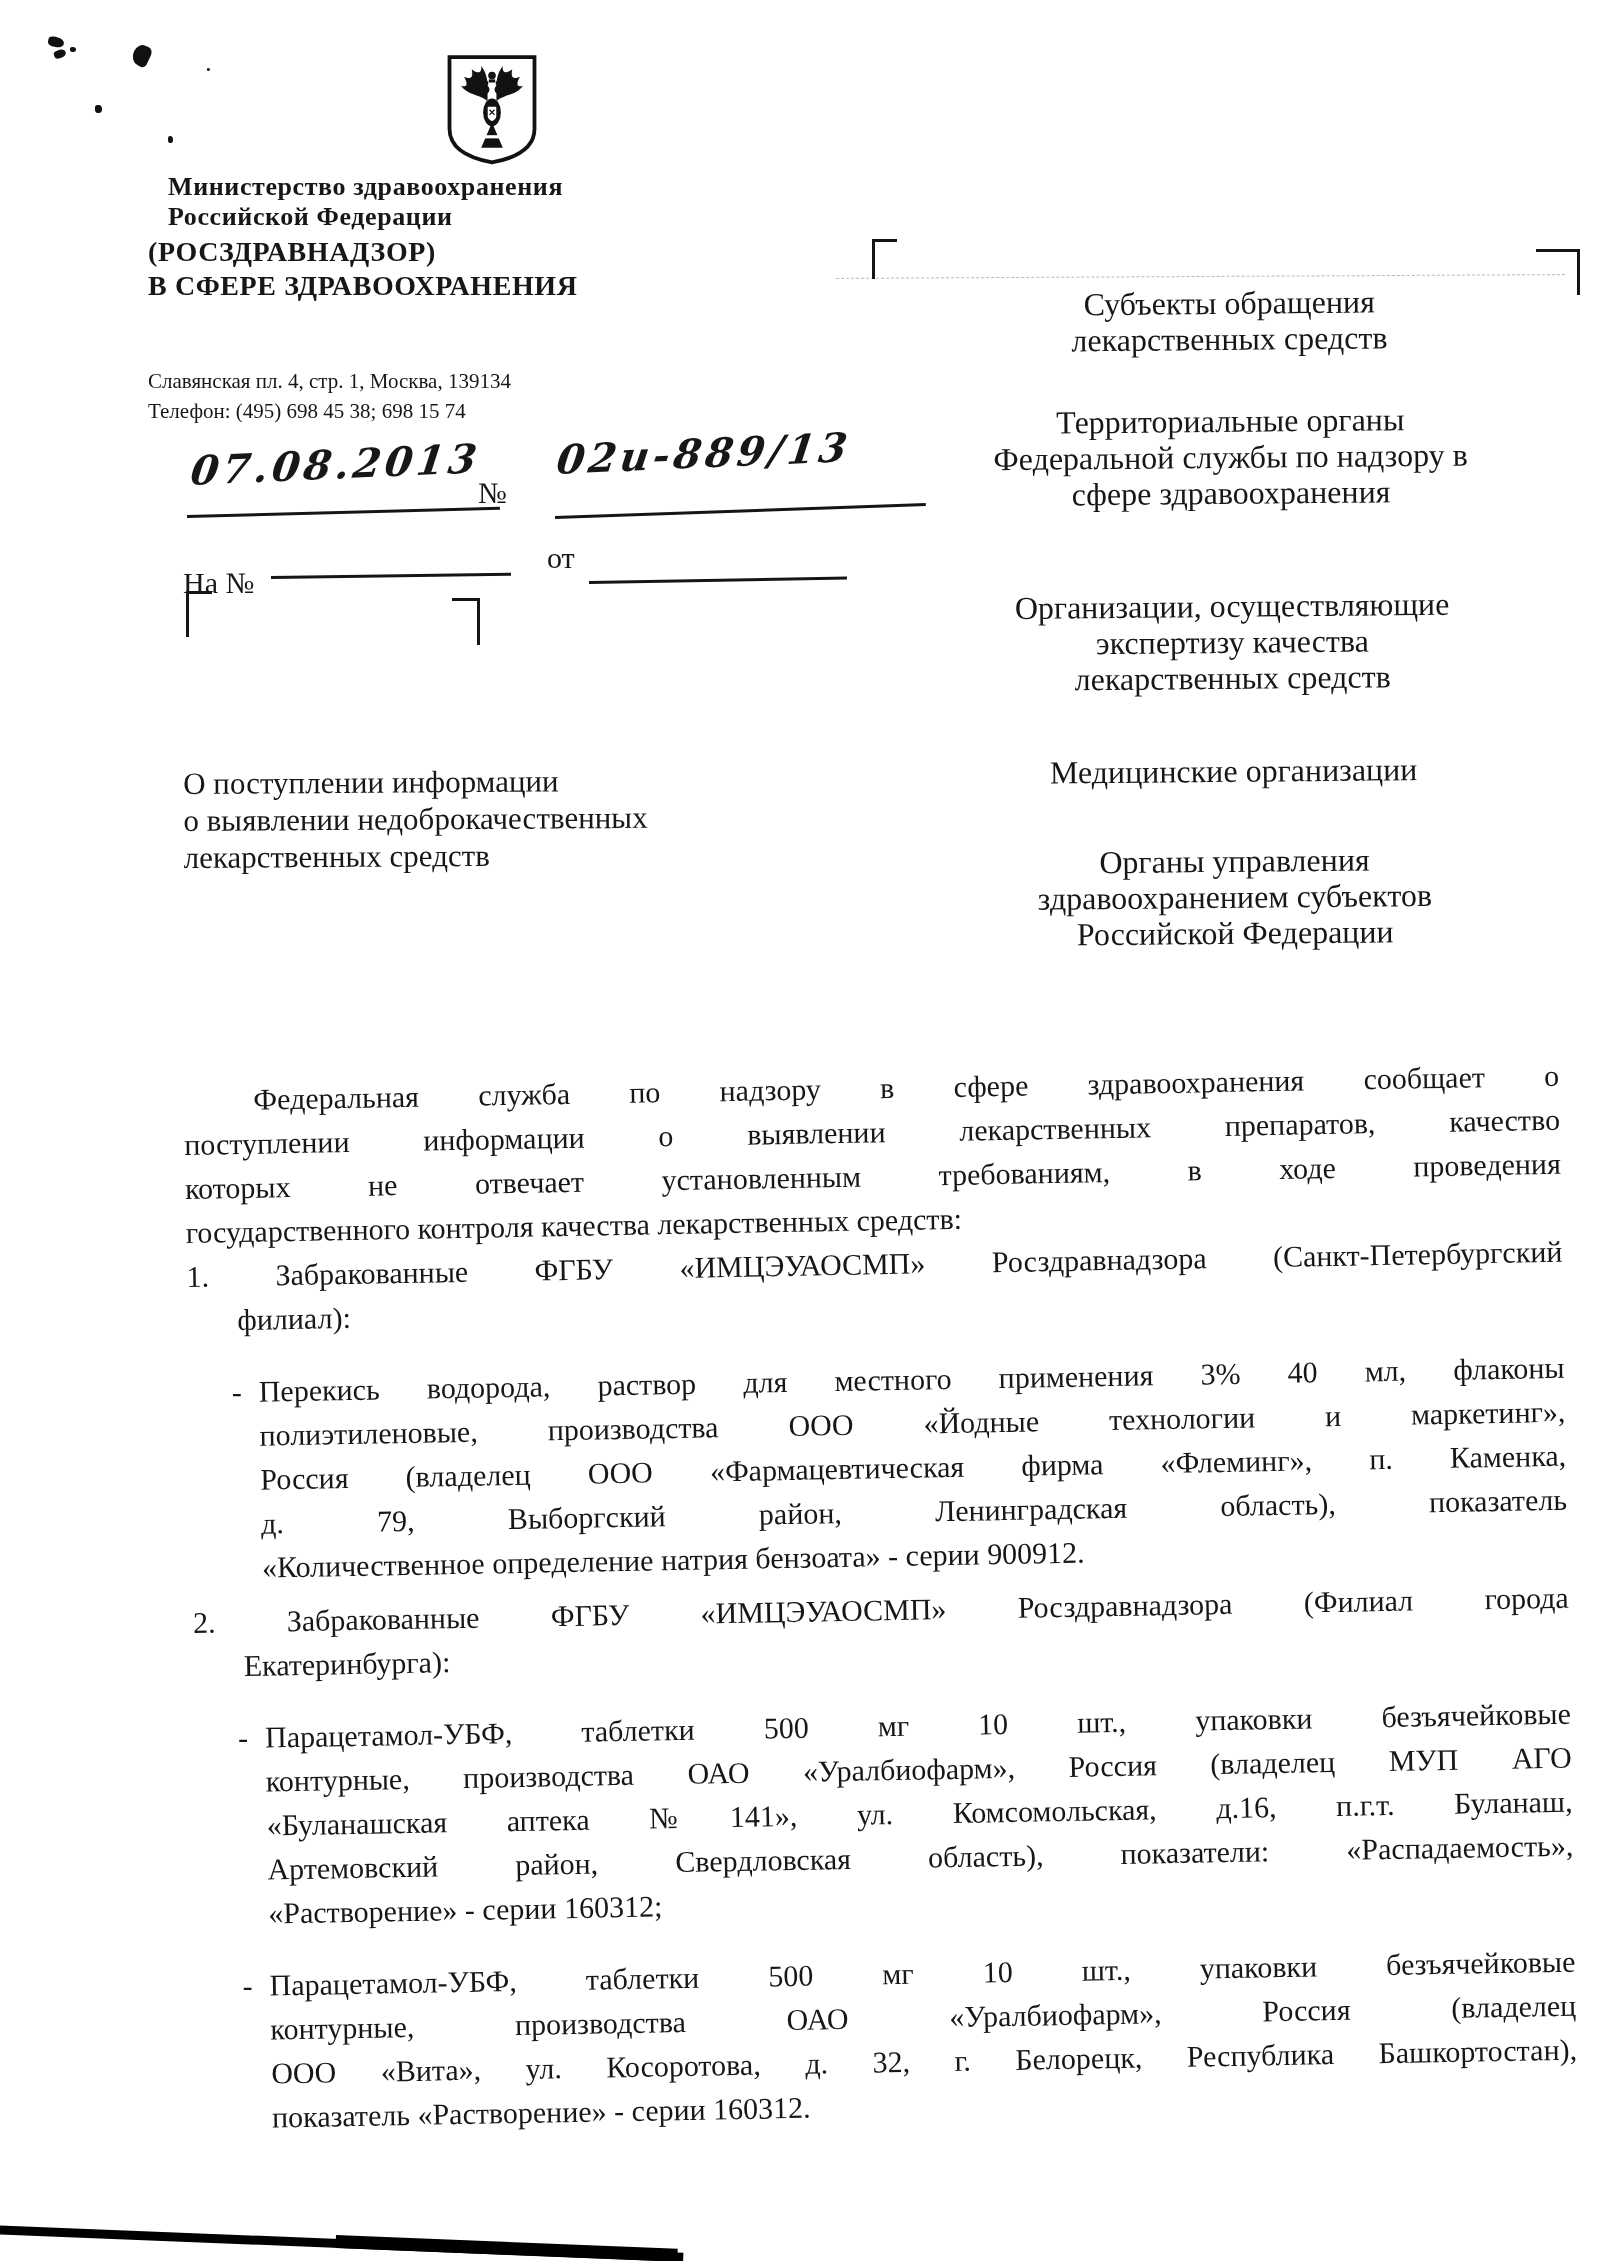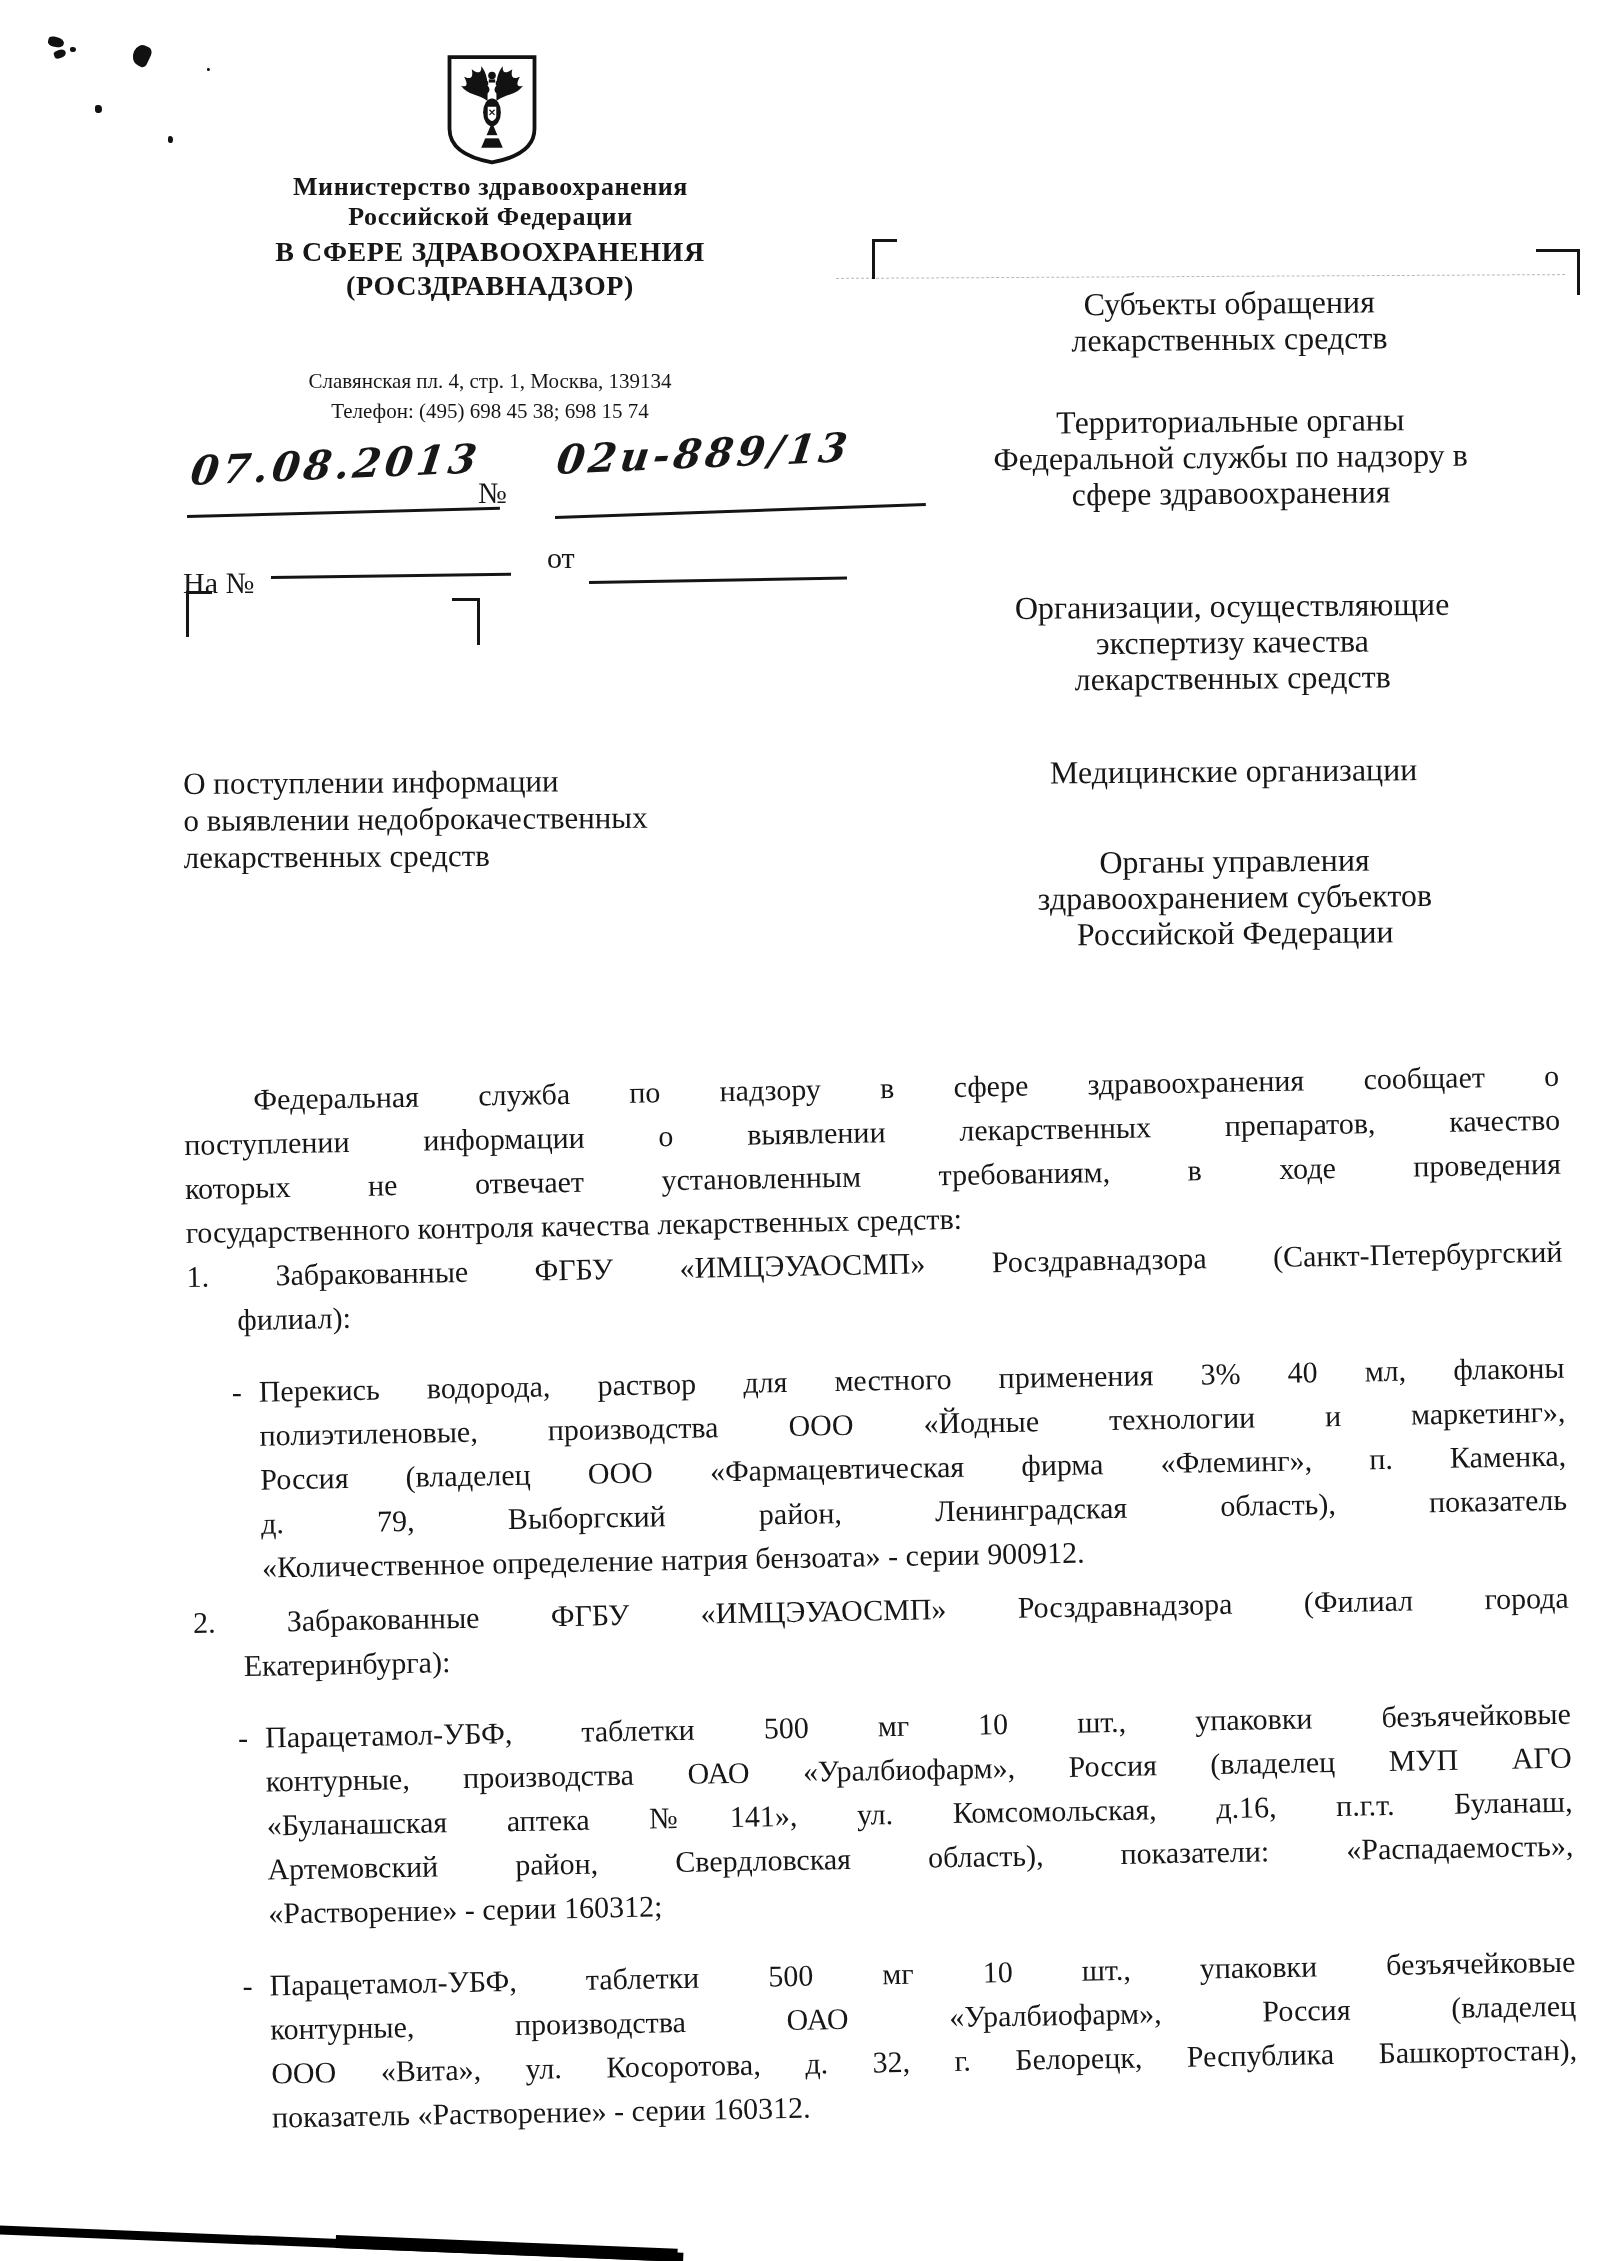--- a/index.html
+++ b/index.html
@@ -5,21 +5,21 @@
   html,body{margin:0;padding:0;background:#e8e8e8;}
   .page{
     position:relative;
     width:1622px;height:2261px;
     background:#ffffff;
     overflow:hidden;
     font-family:"Liberation Serif", serif;
     color:#171717;
   }
   .abs{position:absolute;}
-  .center{text-align:center;}
+  .center{text-align:left;}
 
   
   .ministry{left:168px;top:172px;width:645px;font-size:26px;line-height:30px;font-weight:bold;letter-spacing:0.6px;}
   .agency{left:148px;top:235px;width:684px;font-size:28px;line-height:34px;font-weight:bold;letter-spacing:0.6px;}
   .addr{left:148px;top:368px;width:684px;font-size:21px;line-height:26px;}
   .phone{left:148px;top:398px;width:684px;font-size:21px;line-height:26px;}
 
   
   .handwrit{
     font-family:"DejaVu Serif", serif;
@@ -112,22 +112,22 @@
       </g>
     </svg>
   </div>
 
   <div class="abs ministry center">
     <div>Министерство здравоохранения</div>
     <div>Российской Федерации</div>
   </div>
 
   <div class="abs agency center">
+    <div>(РОСЗДРАВНАДЗОР)</div>
     <div>В СФЕРЕ ЗДРАВООХРАНЕНИЯ</div>
-    <div>(РОСЗДРАВНАДЗОР)</div>
   </div>
 
   <div class="abs addr center">Славянская пл. 4, стр. 1, Москва, 139134</div>
   <div class="abs phone center">Телефон: (495) 698 45 38; 698 15 74</div>
 
   <div class="abs handwrit" style="left:188px;top:447px;">07.08.2013</div>
   <div class="abs uline" style="left:187px;top:515px;width:313px;transform:rotate(-1.5deg);"></div>
   <div class="abs printed" style="left:478px;top:476px;">№</div>
   <div class="abs handwrit" style="left:554px;top:436px;">02и-889/13</div>
   <div class="abs uline" style="left:555px;top:516px;width:371px;transform:rotate(-2deg);"></div>

